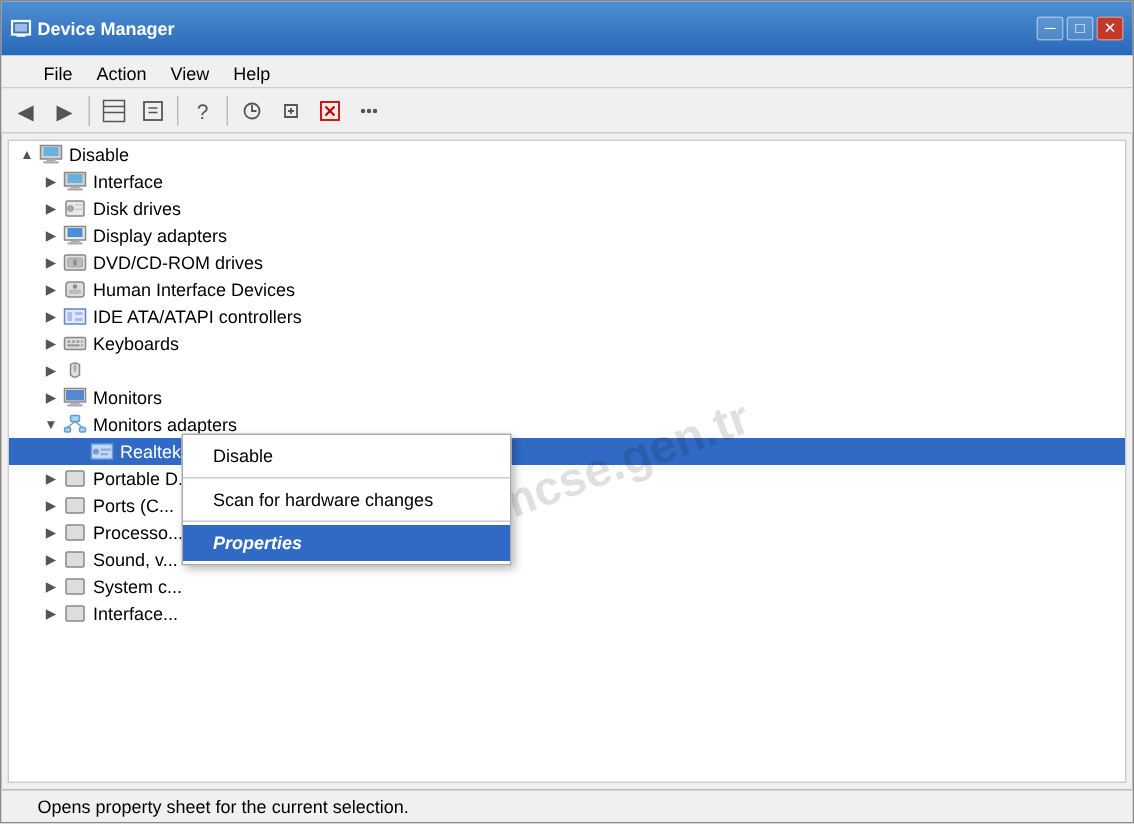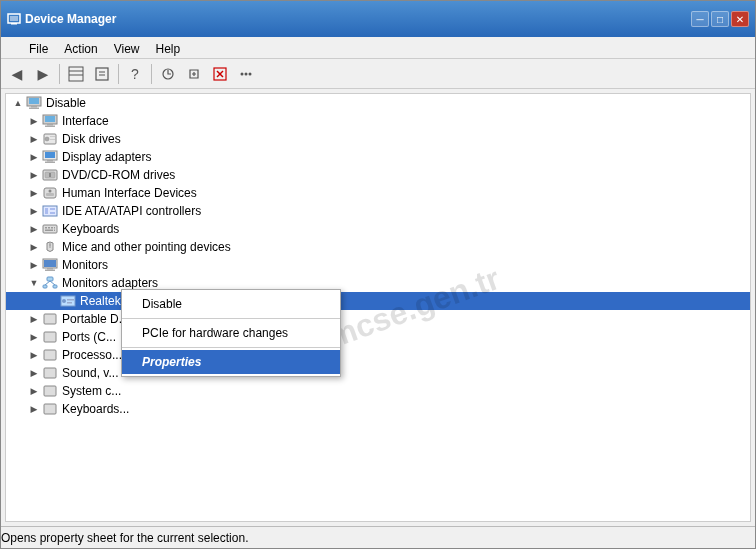--- a/index.html
+++ b/index.html
@@ -219,21 +219,21 @@
       background: #ccc;
       margin: 2px 0;
     }
 
     .status-bar {
       height: 22px;
       background: #f0f0f0;
       border-top: 1px solid #bbb;
       display: flex;
       align-items: center;
-      padding: 0 0;
+      padding: 0 24px;
       font-size: 12px;
       flex-shrink: 0;
     }
   </style>
 </head>
 <body>
 
 <div class="window">
 
   <div class="title-bar">
@@ -420,21 +420,20 @@
 
       <div class="tree-node" style="padding-left:20px;">
         <div class="expand-btn">▶</div>
         <div class="node-icon">
           <svg width="16" height="14" viewBox="0 0 16 14">
             <path d="M5 3 Q8 1 11 3 L11 10 Q8 13 5 10 Z" fill="#ddd" stroke="#888" stroke-width="1"></path>
             <line x1="8" y1="3" x2="8" y2="8" stroke="#999" stroke-width="1"></line>
             <circle cx="8" cy="5" r="1" fill="#aaa"></circle>
           </svg>
         </div>
-        <span class="node-label">Mice and other pointing devices</span>
       </div>
 
       <div class="tree-node" style="padding-left:20px;">
         <div class="expand-btn">▶</div>
         <div class="node-icon">
           <svg width="16" height="14" viewBox="0 0 16 14">
             <rect x="1" y="1" width="14" height="9" fill="#e8e8e8" stroke="#888" stroke-width="1"></rect>
             <rect x="2" y="2" width="12" height="7" fill="#5588cc"></rect>
             <rect x="5" y="10" width="6" height="1.5" fill="#aaa"></rect>
             <rect x="3" y="11.5" width="10" height="1.5" fill="#aaa"></rect>
@@ -520,27 +519,27 @@
         <span class="node-label">System c...</span>
       </div>
 
       <div class="tree-node" style="padding-left:20px;">
         <div class="expand-btn">▶</div>
         <div class="node-icon">
           <svg width="16" height="14" viewBox="0 0 16 14">
             <rect x="2" y="2" width="12" height="10" rx="1" fill="#ddd" stroke="#888" stroke-width="1"></rect>
           </svg>
         </div>
-        <span class="node-label">Keyboards...</span>
+        <span class="node-label">Interface...</span>
       </div>
 
       <div class="context-menu">
         <div class="ctx-item">Disable</div>
         <div class="ctx-separator"></div>
-        <div class="ctx-item">PCIe for hardware changes</div>
+        <div class="ctx-item">Scan for hardware changes</div>
         <div class="ctx-separator"></div>
         <div class="ctx-item active bold-item">Properties</div>
       </div>
 
     </div>
   </div>
 
   <div class="status-bar">
     <span>Opens property sheet for the current selection.</span>
   </div>

